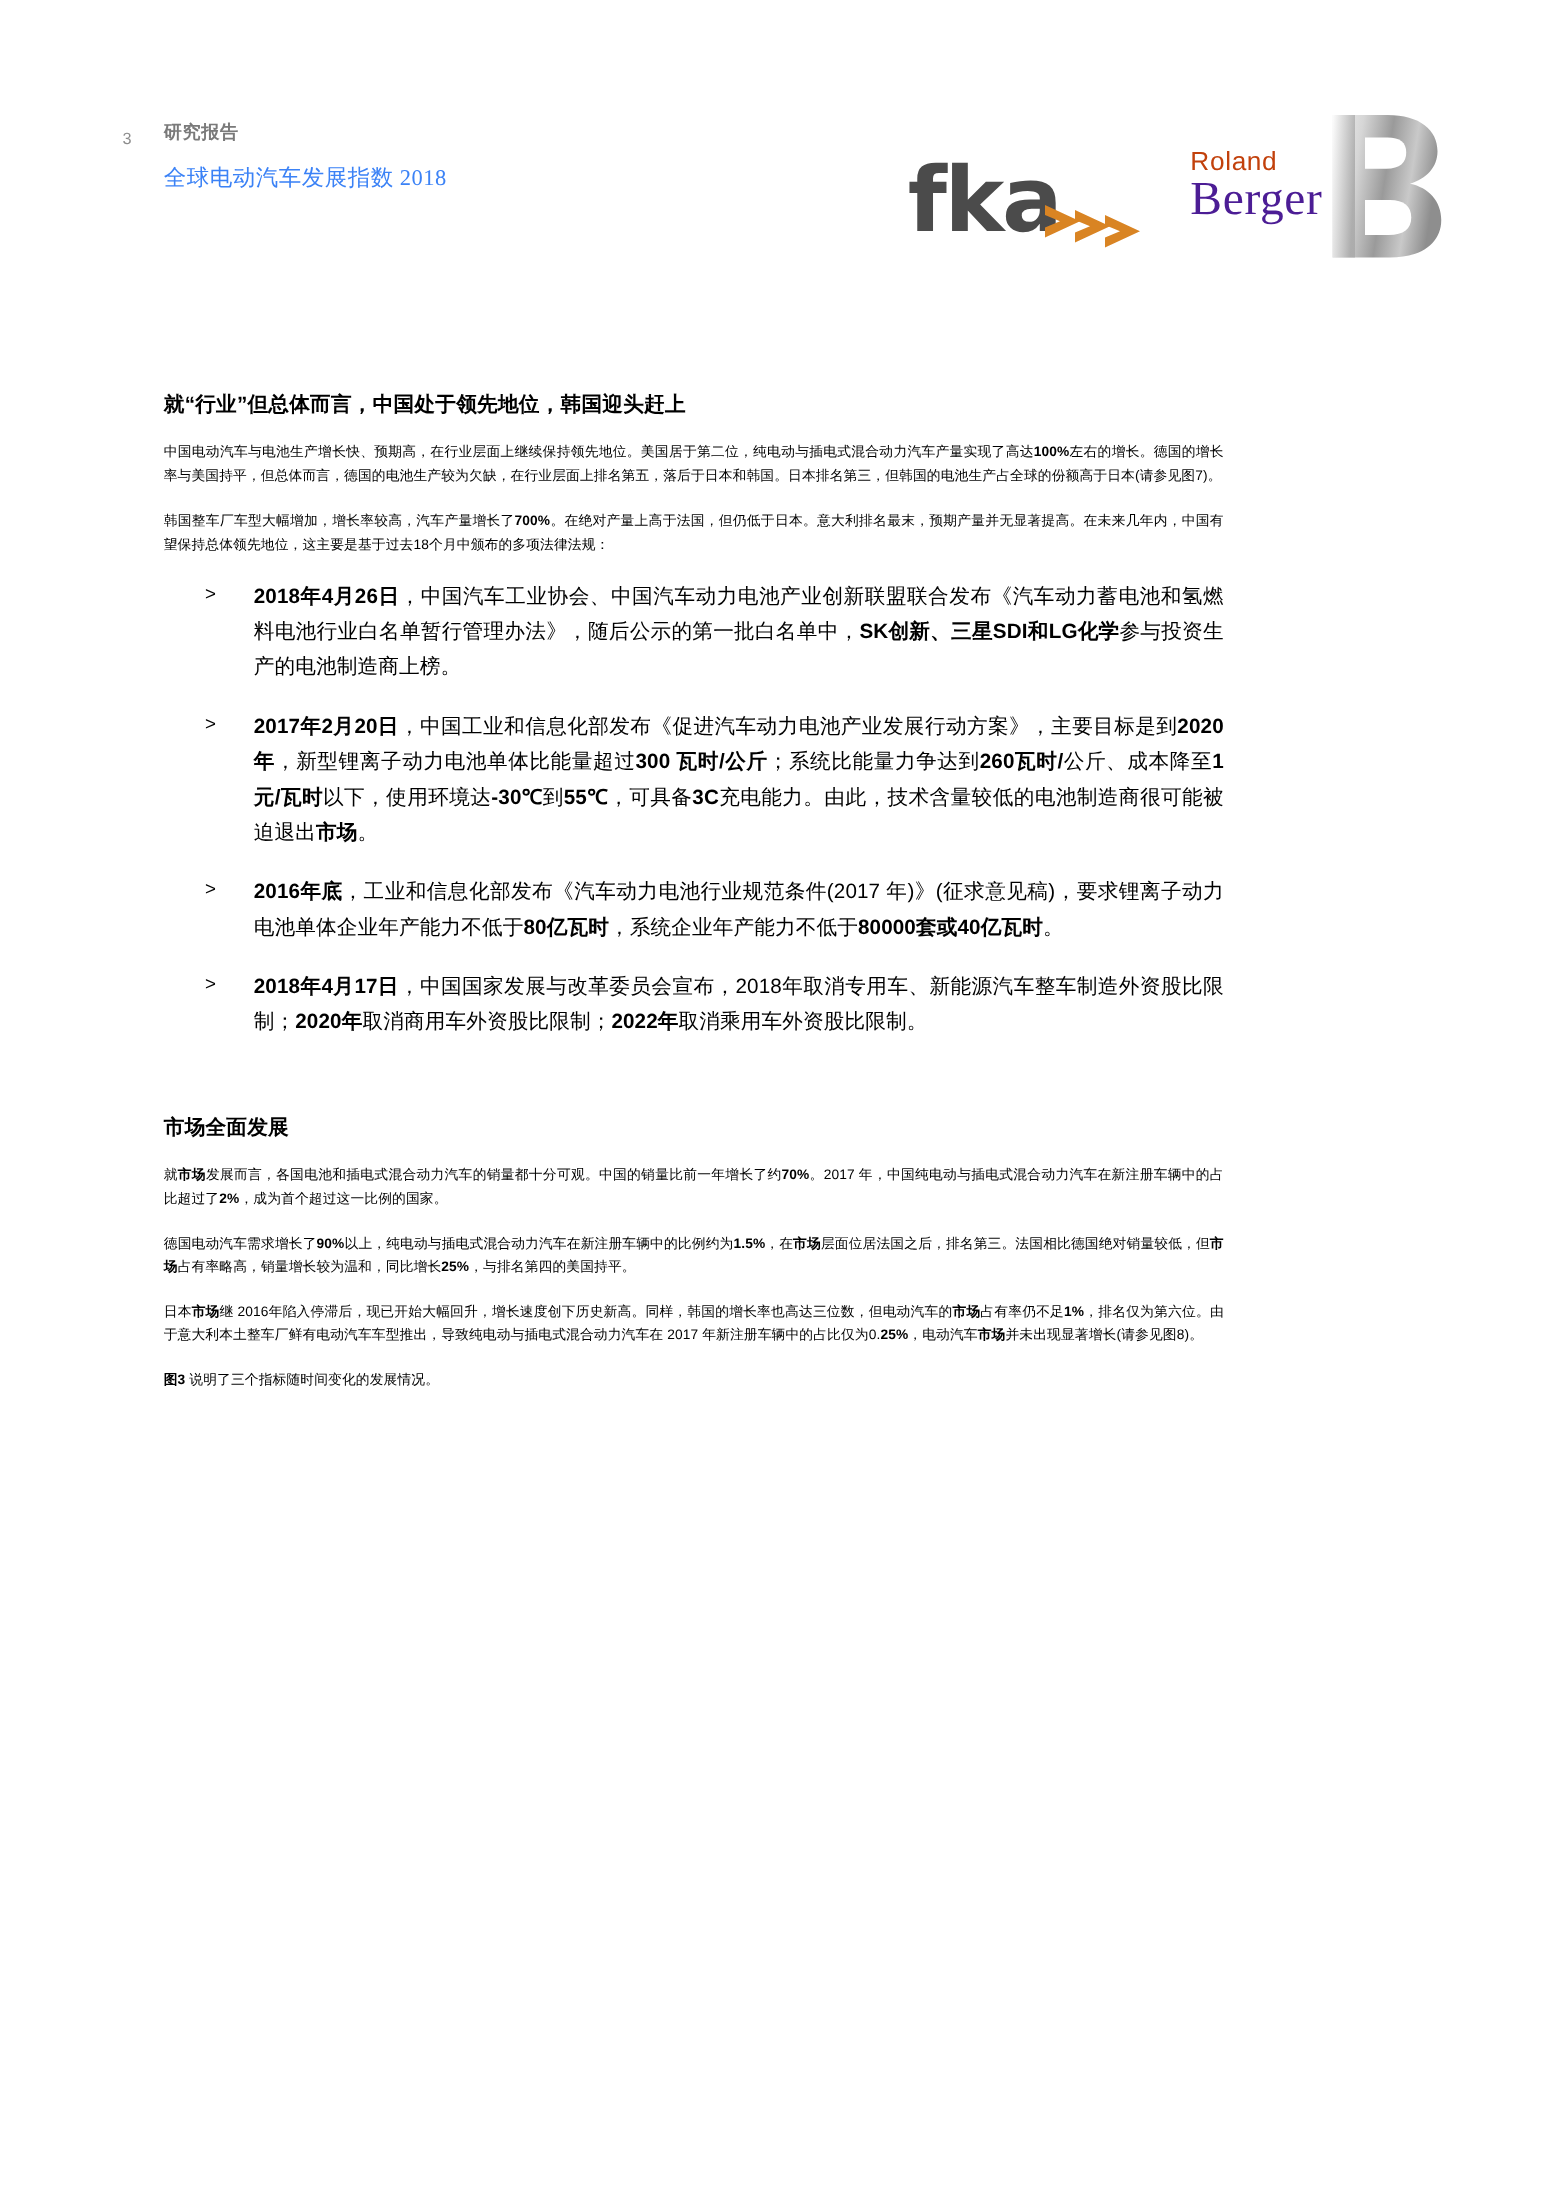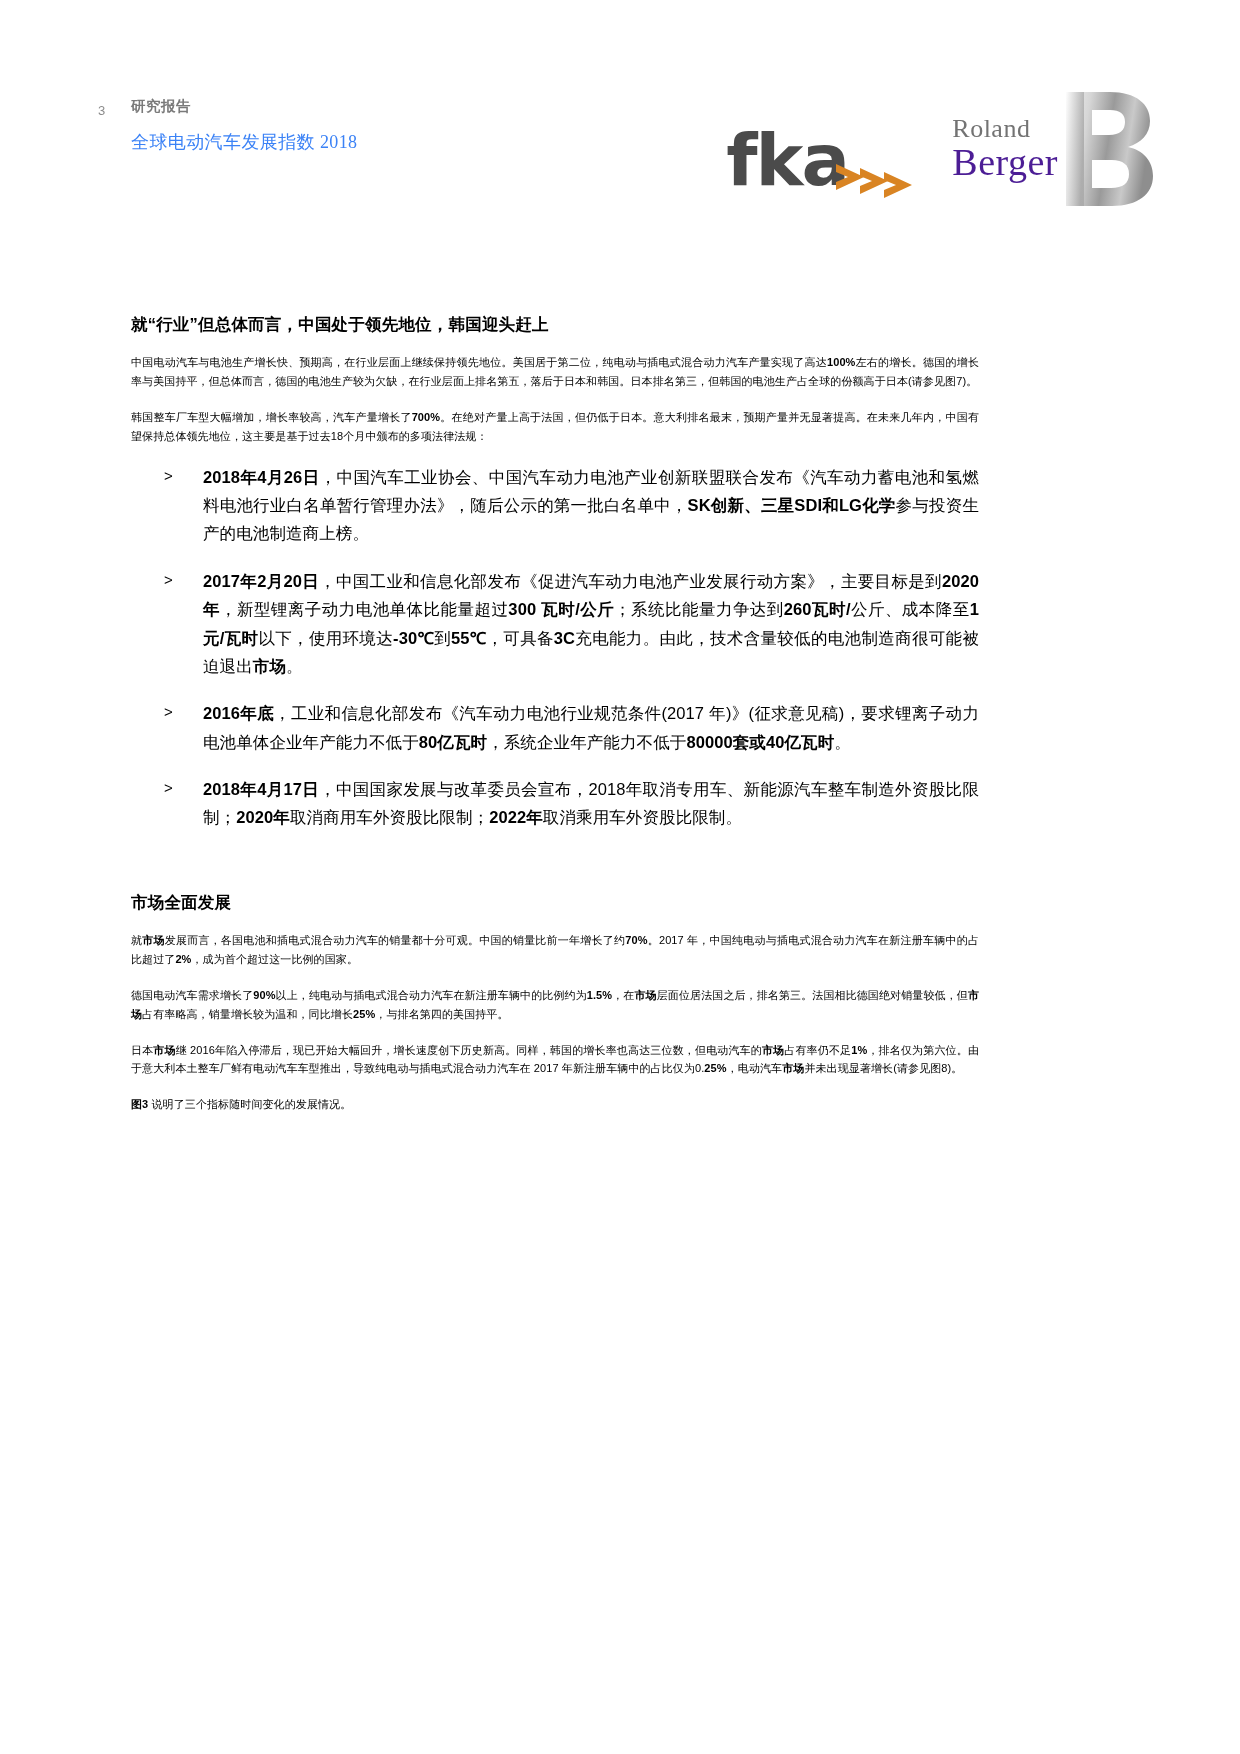--- a/index.html
+++ b/index.html
@@ -87,23 +87,23 @@
     position: relative;
     display: flex;
     align-items: center;
     gap: 4px;
   }
   .rb-words {
     text-align: left;
     line-height: 1.02;
   }
   .rb-words .l1 {
-    font-family: Liberation Serif, serif;
-    font-size: 26px;
-    color: #737373;
+    font-family: Liberation Sans, sans-serif;
+    font-size: 21px;
+    color: #c2410c;
     letter-spacing: 0.5px;
   }
   .rb-words .l2 {
     font-family: "Liberation Serif", serif;
     font-size: 38px;
     color: #4c1d95;
     letter-spacing: 0.5px;
   }
   .rb-mark {
     width: 92px;

